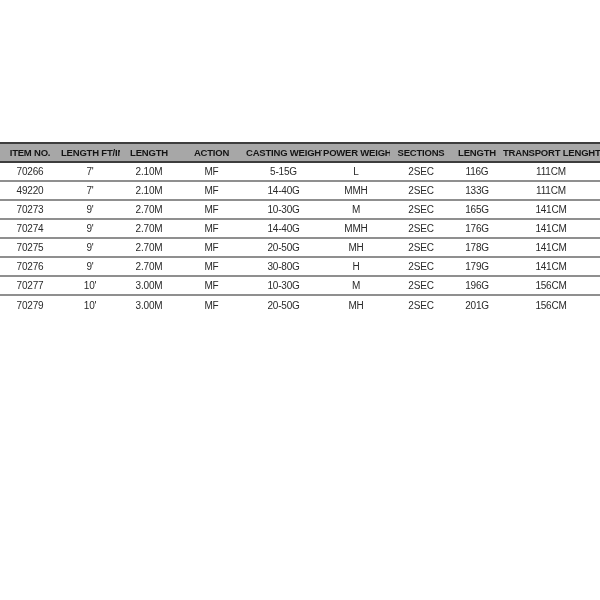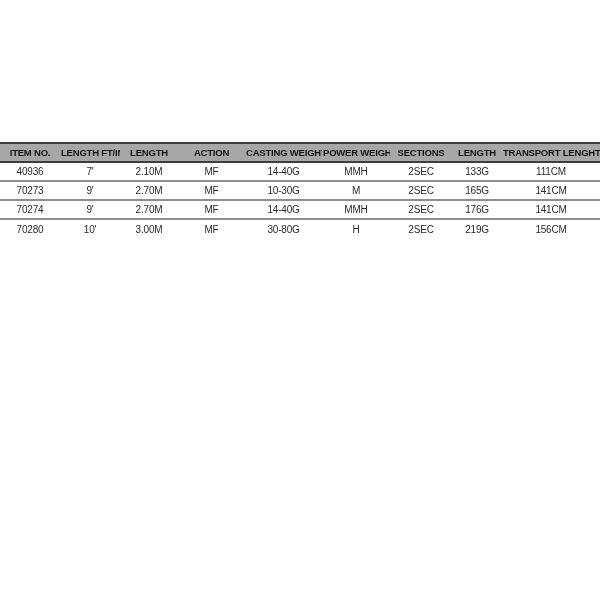--- a/index.html
+++ b/index.html
@@ -84,21 +84,32 @@
           <th>ACTION</th>
           <th>CASTING WEIGHT</th>
           <th>POWER WEIGHT</th>
           <th>SECTIONS</th>
           <th>LENGTH</th>
           <th>TRANSPORT LENGHT</th>
         </tr>
     </thead>
     <tbody id="table-body">
         <tr>
-          <td>40936</td>
+          <td>70266</td>
+          <td>7'</td>
+          <td>2.10M</td>
+          <td>MF</td>
+          <td>5-15G</td>
+          <td>L</td>
+          <td>2SEC</td>
+          <td>116G</td>
+          <td>111CM</td>
+        </tr>
+        <tr>
+          <td>49220</td>
           <td>7'</td>
           <td>2.10M</td>
           <td>MF</td>
           <td>14-40G</td>
           <td>MMH</td>
           <td>2SEC</td>
           <td>133G</td>
           <td>111CM</td>
         </tr>
         <tr>
@@ -117,25 +128,58 @@
           <td>9'</td>
           <td>2.70M</td>
           <td>MF</td>
           <td>14-40G</td>
           <td>MMH</td>
           <td>2SEC</td>
           <td>176G</td>
           <td>141CM</td>
         </tr>
         <tr>
-          <td>70280</td>
-          <td>10'</td>
-          <td>3.00M</td>
+          <td>70275</td>
+          <td>9'</td>
+          <td>2.70M</td>
+          <td>MF</td>
+          <td>20-50G</td>
+          <td>MH</td>
+          <td>2SEC</td>
+          <td>178G</td>
+          <td>141CM</td>
+        </tr>
+        <tr>
+          <td>70276</td>
+          <td>9'</td>
+          <td>2.70M</td>
           <td>MF</td>
           <td>30-80G</td>
           <td>H</td>
           <td>2SEC</td>
-          <td>219G</td>
+          <td>179G</td>
+          <td>141CM</td>
+        </tr>
+        <tr>
+          <td>70277</td>
+          <td>10'</td>
+          <td>3.00M</td>
+          <td>MF</td>
+          <td>10-30G</td>
+          <td>M</td>
+          <td>2SEC</td>
+          <td>196G</td>
+          <td>156CM</td>
+        </tr>
+        <tr>
+          <td>70279</td>
+          <td>10'</td>
+          <td>3.00M</td>
+          <td>MF</td>
+          <td>20-50G</td>
+          <td>MH</td>
+          <td>2SEC</td>
+          <td>201G</td>
           <td>156CM</td>
         </tr>
       </tbody>
   </table>
 </div>
 
 </body></html>

